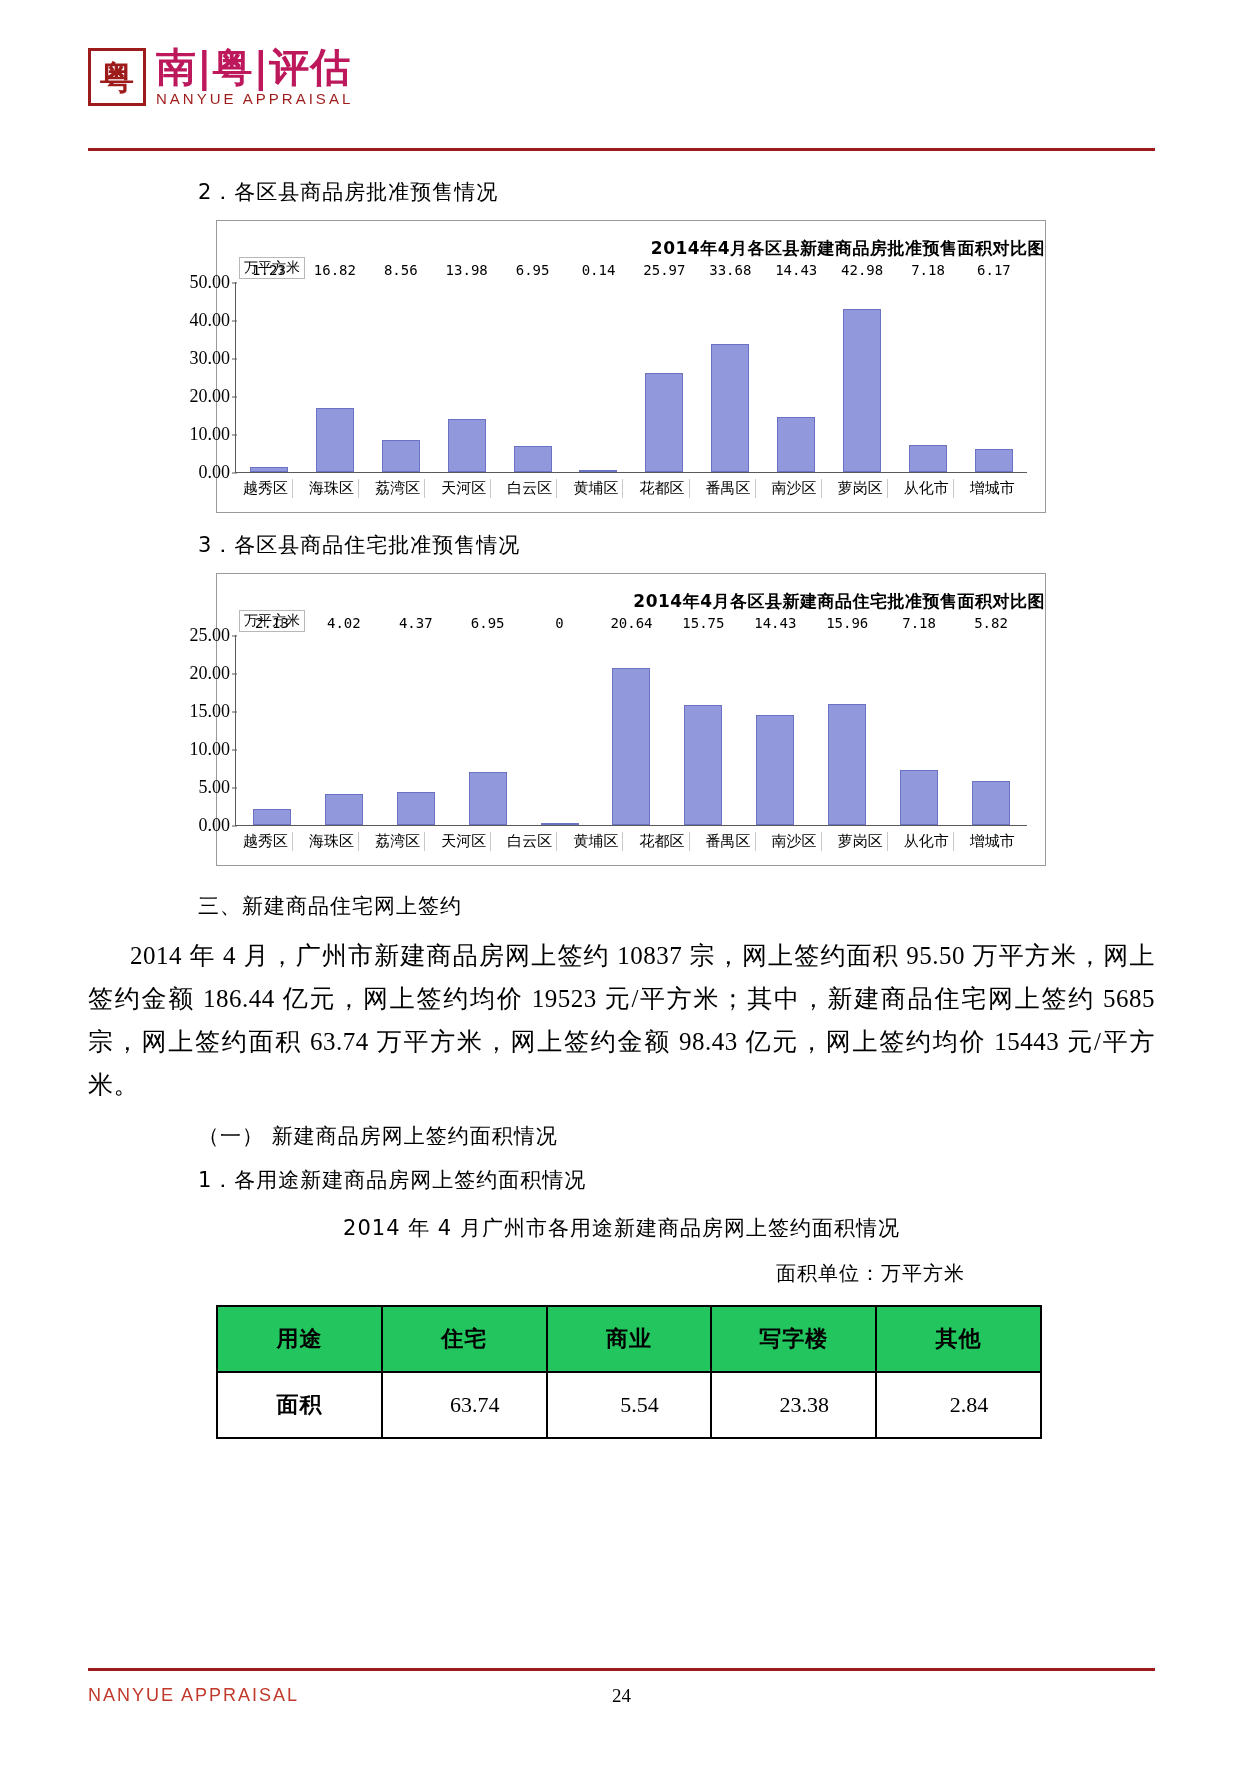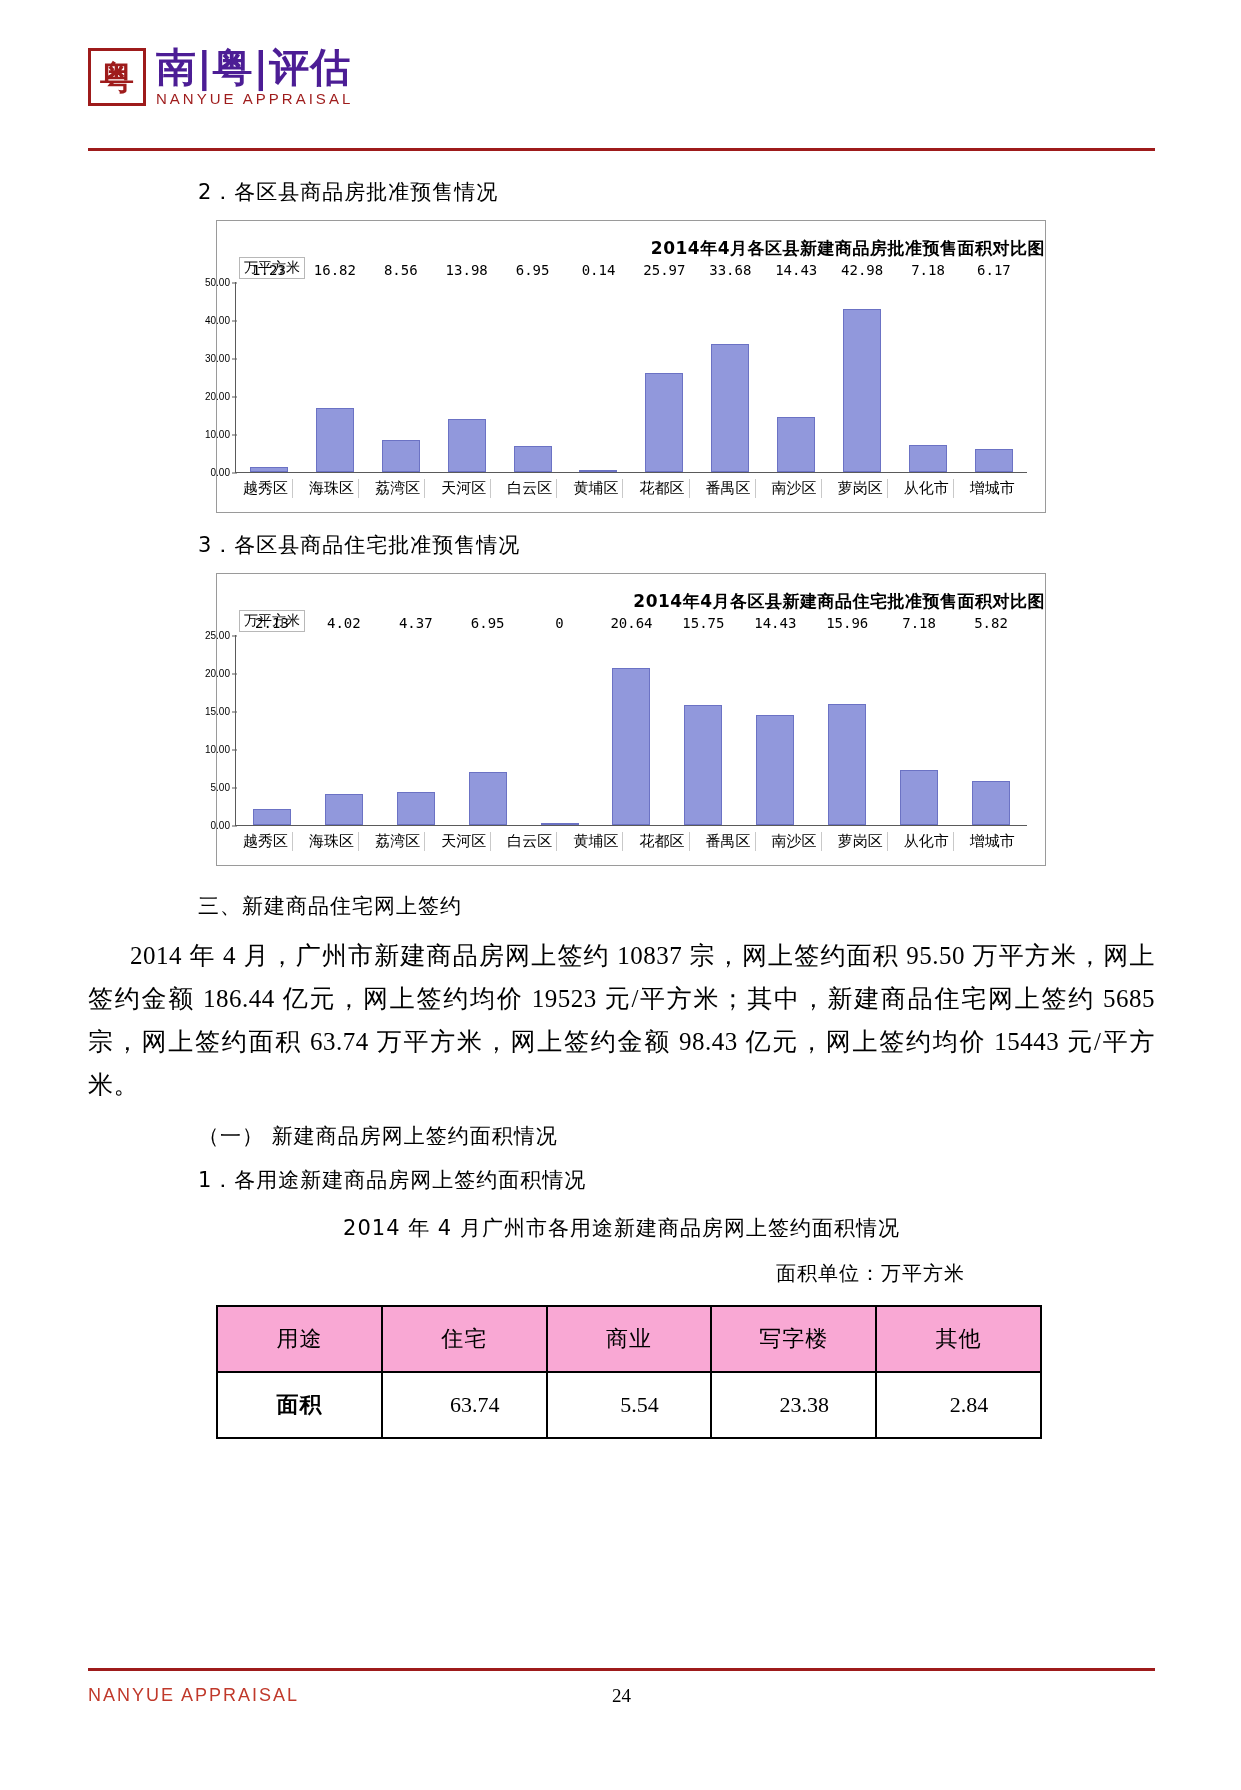--- a/index.html
+++ b/index.html
@@ -45,21 +45,21 @@
   }
   .logo-text-wrap {
     display: flex;
     flex-direction: column;
     justify-content: center;
   }
   .logo-cn {
     font-family: "DejaVu Sans", sans-serif;
     font-size: 40px;
     font-weight: bold;
-    color: #4c1d95;
+    color: #be185d;
     letter-spacing: 1px;
     line-height: 1.05;
     white-space: nowrap;
   }
   .logo-en {
     font-family: "Liberation Sans", sans-serif;
     font-size: 15px;
     letter-spacing: 3px;
     color: #9e1b1b;
     margin-top: 2px;
@@ -160,22 +160,22 @@
     position: absolute;
     left: 0; right: 0; top: 0; bottom: 0;
     display: flex;
     align-items: flex-end;
     justify-content: space-around;
   }
   .ytick {
     position: absolute;
     right: calc(100% + 6px);
     transform: translateY(50%);
-    font-family: Liberation Sans, sans-serif;
-    font-size: 10px;
+    font-family: Liberation Serif, serif;
+    font-size: 18px;
     white-space: nowrap;
   }
   .ytick::after {
     content: "";
     position: absolute;
     left: calc(100% + 2px);
     top: 50%;
     width: 5px;
     height: 1px;
     background: #5a5a5a;
@@ -230,23 +230,23 @@
     width: 826px;
     table-layout: fixed;
   }
   .data-table th, .data-table td {
     border: 2px solid #000;
     height: 62px;
     text-align: center;
     font-size: 22px;
   }
   .data-table th {
-    background: #f9a8d4;
-    font-family: "DejaVu Sans", sans-serif;
-    font-weight: normal;
+    background: #22c55e;
+    font-family: "DejaVu Sans", sans-serif;
+    font-weight: bold;
     letter-spacing: 1px;
   }
   .data-table td.rowhead {
     font-family: "DejaVu Sans", sans-serif;
     font-weight: bold;
     letter-spacing: 1px;
   }
   .data-table td.value {
     font-family: "Liberation Serif", serif;
     padding-left: 22px;

